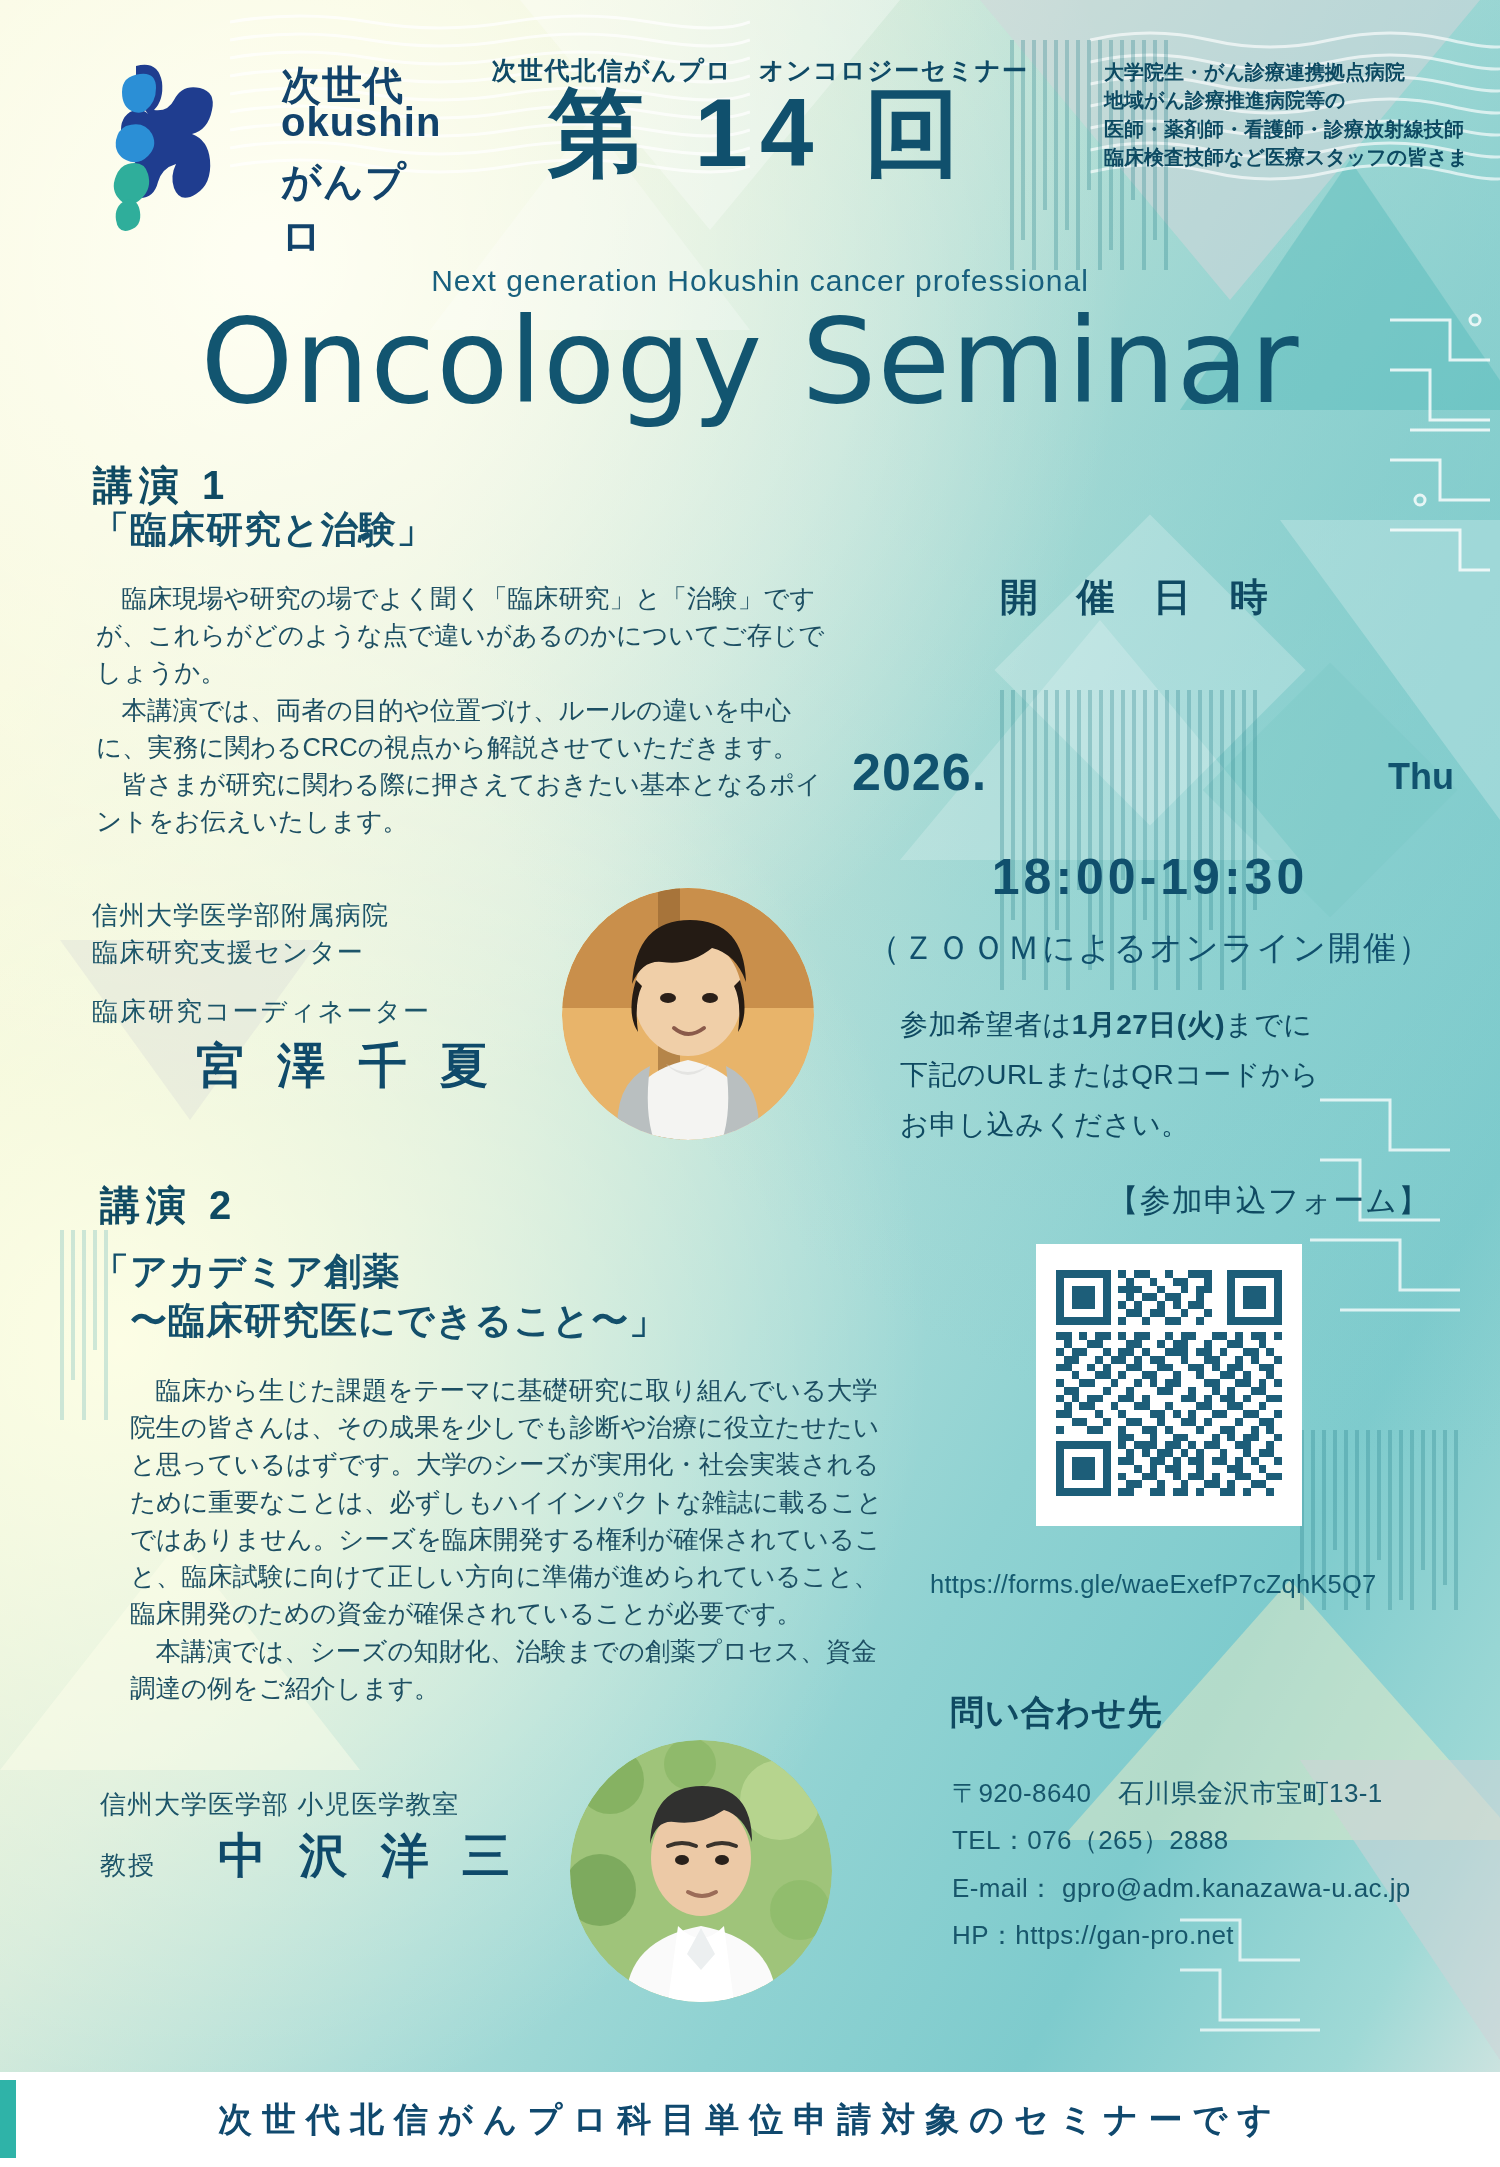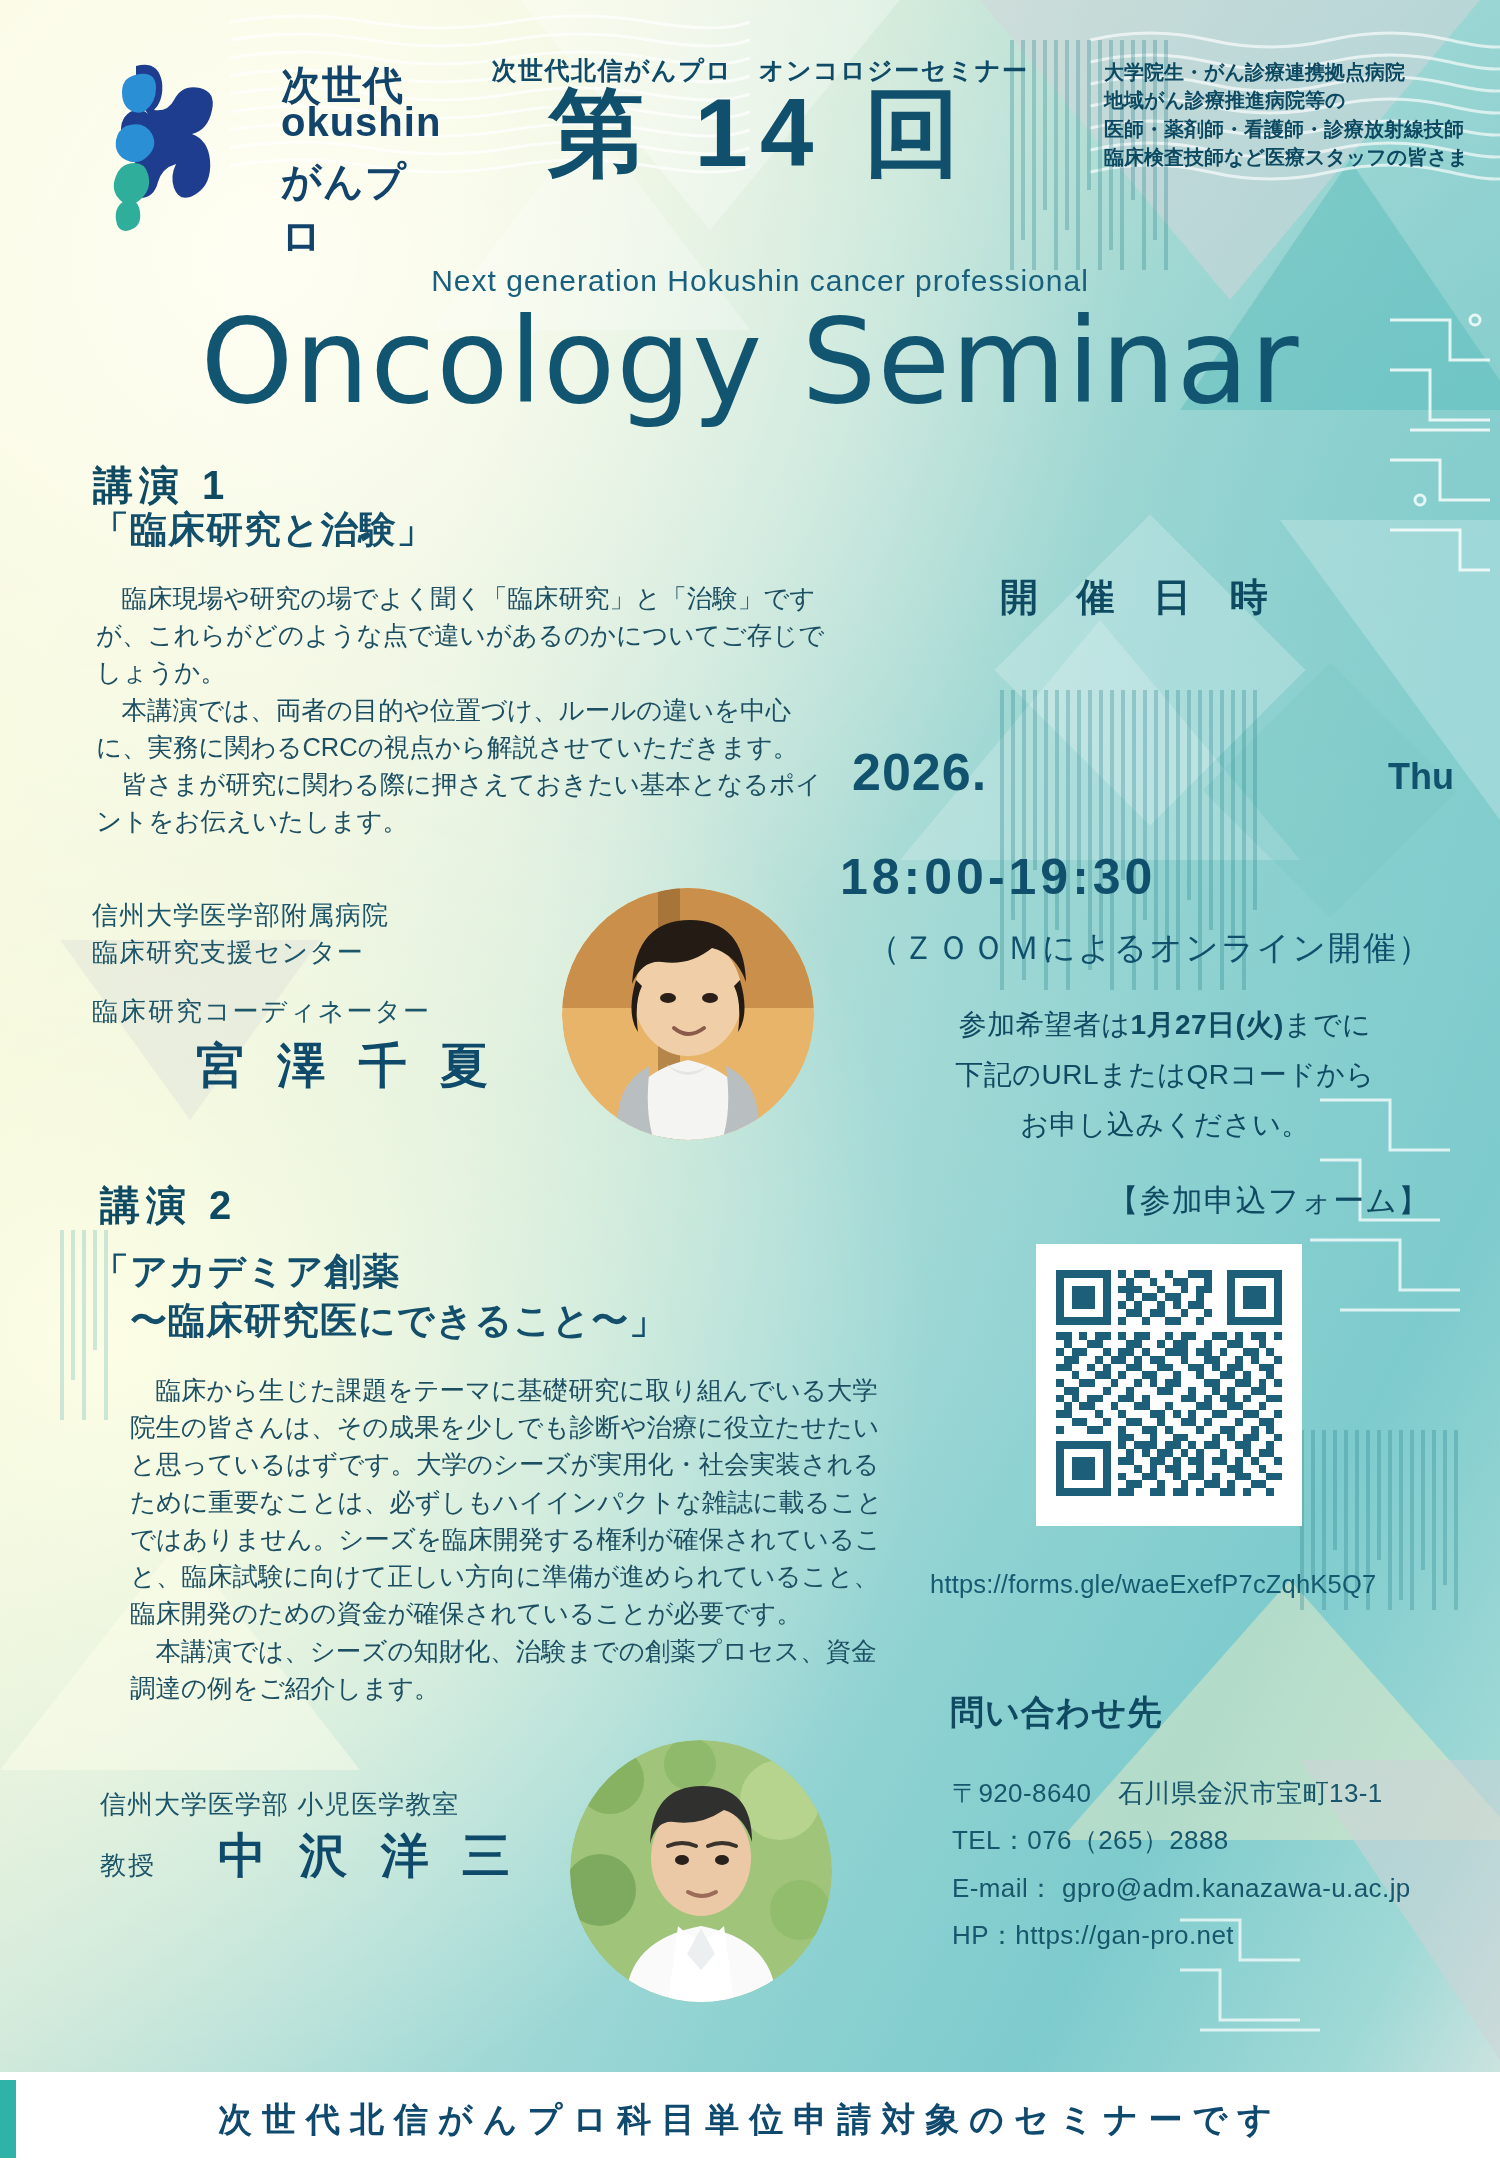--- a/index.html
+++ b/index.html
@@ -85,29 +85,29 @@
   
   #dt-label{
     position:absolute;left:1000px;top:572px;color:#0f4a63;
     font-size:38px;font-weight:700;letter-spacing:14px;
   }
   #dt-main{position:absolute;left:840px;top:668px;width:620px;height:140px;}
   #dt-year{position:absolute;left:12px;bottom:6px;color:#11536f;font-size:52px;font-weight:700;letter-spacing:1px;}
   #dt-day{position:absolute;left:188px;bottom:-16px;color:#11536f;font-size:132px;font-weight:700;letter-spacing:-2px;}
   #dt-dow{position:absolute;right:6px;bottom:10px;color:#11536f;font-size:36px;font-weight:700;}
   #dt-time{
-    position:absolute;left:840px;top:848px;width:620px;
+    position:absolute;left:840px;top:848px;width:620px;text-align:center;
     color:#10506d;font-size:50px;font-weight:700;letter-spacing:4px;
   }
   #dt-mode{
     position:absolute;left:830px;top:926px;width:640px;text-align:center;
     color:#10506d;font-size:33px;letter-spacing:2px;
   }
   #apply-note{
-    position:absolute;left:900px;top:1000px;width:530px;text-align:center;
+    position:absolute;left:900px;top:1000px;width:530px;text-align:left;
     color:#0f4a62;font-size:28px;line-height:1.78;letter-spacing:0.5px;
   }
   #apply-note b{font-weight:700;}
   #form-label{
     position:absolute;left:900px;top:1180px;width:530px;text-align:right;
     color:#0f4a62;font-size:31px;letter-spacing:1px;
   }
   #qr-wrap{
     position:absolute;left:1036px;top:1244px;width:266px;height:282px;
     background:#ffffff;padding:0;

